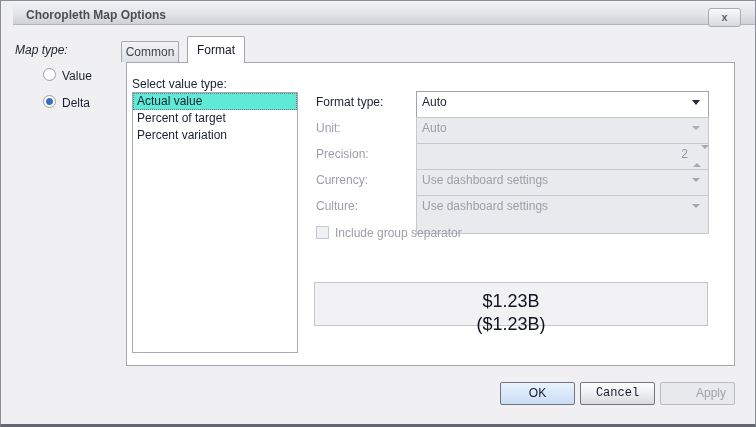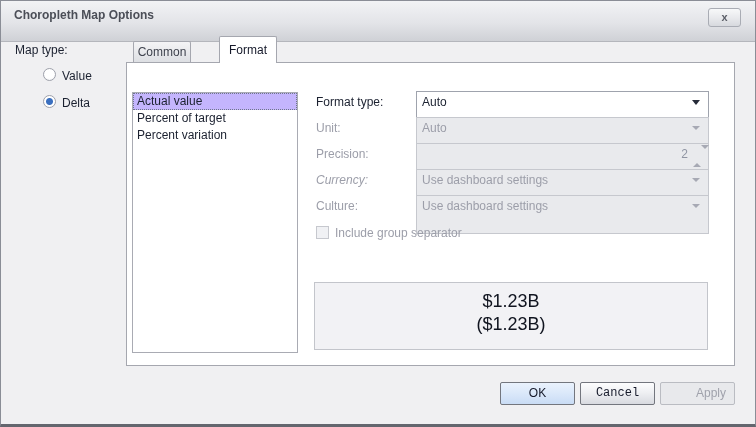--- a/index.html
+++ b/index.html
@@ -5,21 +5,21 @@
   * { margin:0; padding:0; box-sizing:border-box; }
   html,body { width:756px; height:427px; font-family:"Liberation Sans", sans-serif; }
   .dialog {
     position:relative; width:756px; height:427px;
     background:#F0F0F2;
     border:1px solid #8A8D96;
     border-bottom:3px solid #63666E;
     font-size:12px; color:#1B2130; overflow:hidden;
   }
   .titlebar {
-    position:absolute; left:0; top:0; right:0; height:41px;
+    position:absolute; left:12px; top:0; right:0; height:24px;
     background:linear-gradient(#F2F3F5, #E3E4E8 55%, #CFD1D6);
     border-bottom:1px solid #B4B6BC;
     text-align:center;
   }
   .title {
     position:absolute; left:13px; top:7px;
     font-weight:bold; color:#4B4E57; font-size:12px;
   }
   .close-btn {
     position:absolute; left:707px; top:7px; width:33px; height:19px;
@@ -58,21 +58,21 @@
     background:#FFFFFF; border:1px solid #A5A7AF; z-index:2;
   }
 
   
   .listbox {
     position:absolute; left:131px; top:91px; width:166px; height:261px;
     background:#FFFFFF; border:1px solid #A9ABB3; z-index:4;
   }
   .list-item { height:17px; line-height:17px; padding-left:4px; color:#1B2130; }
   .list-item.selected {
-    background:#c4b5fd;
+    background:#5eead4;
     outline:1px dotted #6F7689; outline-offset:-1px;
   }
 
   
   .field {
     position:absolute; left:415px; width:293px; height:39px; z-index:4;
     border:1px solid #9FA3AD; background:#FFFFFF;
     line-height:20px; padding-left:5px; color:#1B2130;
   }
   .field.disabled {
@@ -96,21 +96,21 @@
     border-top:4px solid #A7A9B4;
   }
   .spin-value { position:absolute; right:20px; top:0; line-height:20px; color:#9095A3; }
 
   .checkbox {
     position:absolute; left:315px; top:225px; width:13px; height:13px; z-index:4;
     border:1px solid #C6C8CE; background:#F0F1F4;
   }
 
   .preview {
-    position:absolute; left:313px; top:281px; width:394px; height:68px; z-index:4;
+    position:absolute; left:313px; top:281px; width:394px; height:44px; z-index:4;
     background:#F2F2F5; border:1px solid #C3C5CB;
     text-align:center; color:#10141F; font-size:18px; line-height:23px;
     padding-top:7px;
   }
 
   
   .btn {
     position:absolute; top:381px; width:75px; height:23px;
     border:1px solid #73767E; border-radius:2px;
     text-align:center; line-height:21px; color:#15192A; font-size:12px;
@@ -128,34 +128,35 @@
 
 <div class="dialog">
 
   <div class="titlebar">
     <div class="title">Choropleth Map Options</div>
   </div>
   <div class="close-btn">
     <span>x</span>
   </div>
 
-  <div class="label" style="left:14px; top:42px;">Map type:</div>
+  <div class="label" style="left:14px; top:42px;font-style:italic;">Map type:</div>
   <div class="radio" style="left:42px; top:67px;"></div>
   <div class="label" style="left:61px; top:68px;">Value</div>
   <div class="radio checked" style="left:42px; top:94px;"></div>
   <div class="label" style="left:61px; top:95px;">Delta</div>
 
-  <div class="tab" style="left:132px;text-align:center;">
+  <div class="tab" style="left:120px;text-align:center;">
     <span>Common</span>
   </div>
-  <div class="tab active" style="left:186px;margin-left:32px;">
+  <div class="tab active" style="left:186px;">
     <span>Format</span>
   </div>
   <div class="tab-pane"></div>
 
+  <div class="label" style="left:131px; top:76px; z-index:4;">Select value type:</div>
   <div class="listbox">
     <div class="list-item selected">Actual value</div>
     <div class="list-item">Percent of target</div>
     <div class="list-item">Percent variation</div>
   </div>
 
   <div class="label" style="left:315px; top:94px; z-index:4;">Format type:</div>
   <div class="field" style="top:90px;">
     <span>Auto</span>
     <span class="arrow-down"></span>
@@ -166,21 +167,21 @@
     <span>Auto</span>
     <span class="arrow-down"></span>
   </div>
 
   <div class="label disabled" style="left:315px; top:146px; z-index:4;">Precision:</div>
   <div class="field disabled" style="top:142px;">
     <span class="spin-value">2</span>
     <span class="spin"><span class="up"></span><span class="down"></span></span>
   </div>
 
-  <div class="label disabled" style="left:315px; top:172px; z-index:4;font-style:italic;">Currency:</div>
+  <div class="label disabled" style="left:315px; top:172px; z-index:4;">Currency:</div>
   <div class="field disabled" style="top:168px;">
     <span>Use dashboard settings</span>
     <span class="arrow-down"></span>
   </div>
 
   <div class="label disabled" style="left:315px; top:198px; z-index:4;">Culture:</div>
   <div class="field disabled" style="top:194px;">
     <span>Use dashboard settings</span>
     <span class="arrow-down"></span>
   </div>

